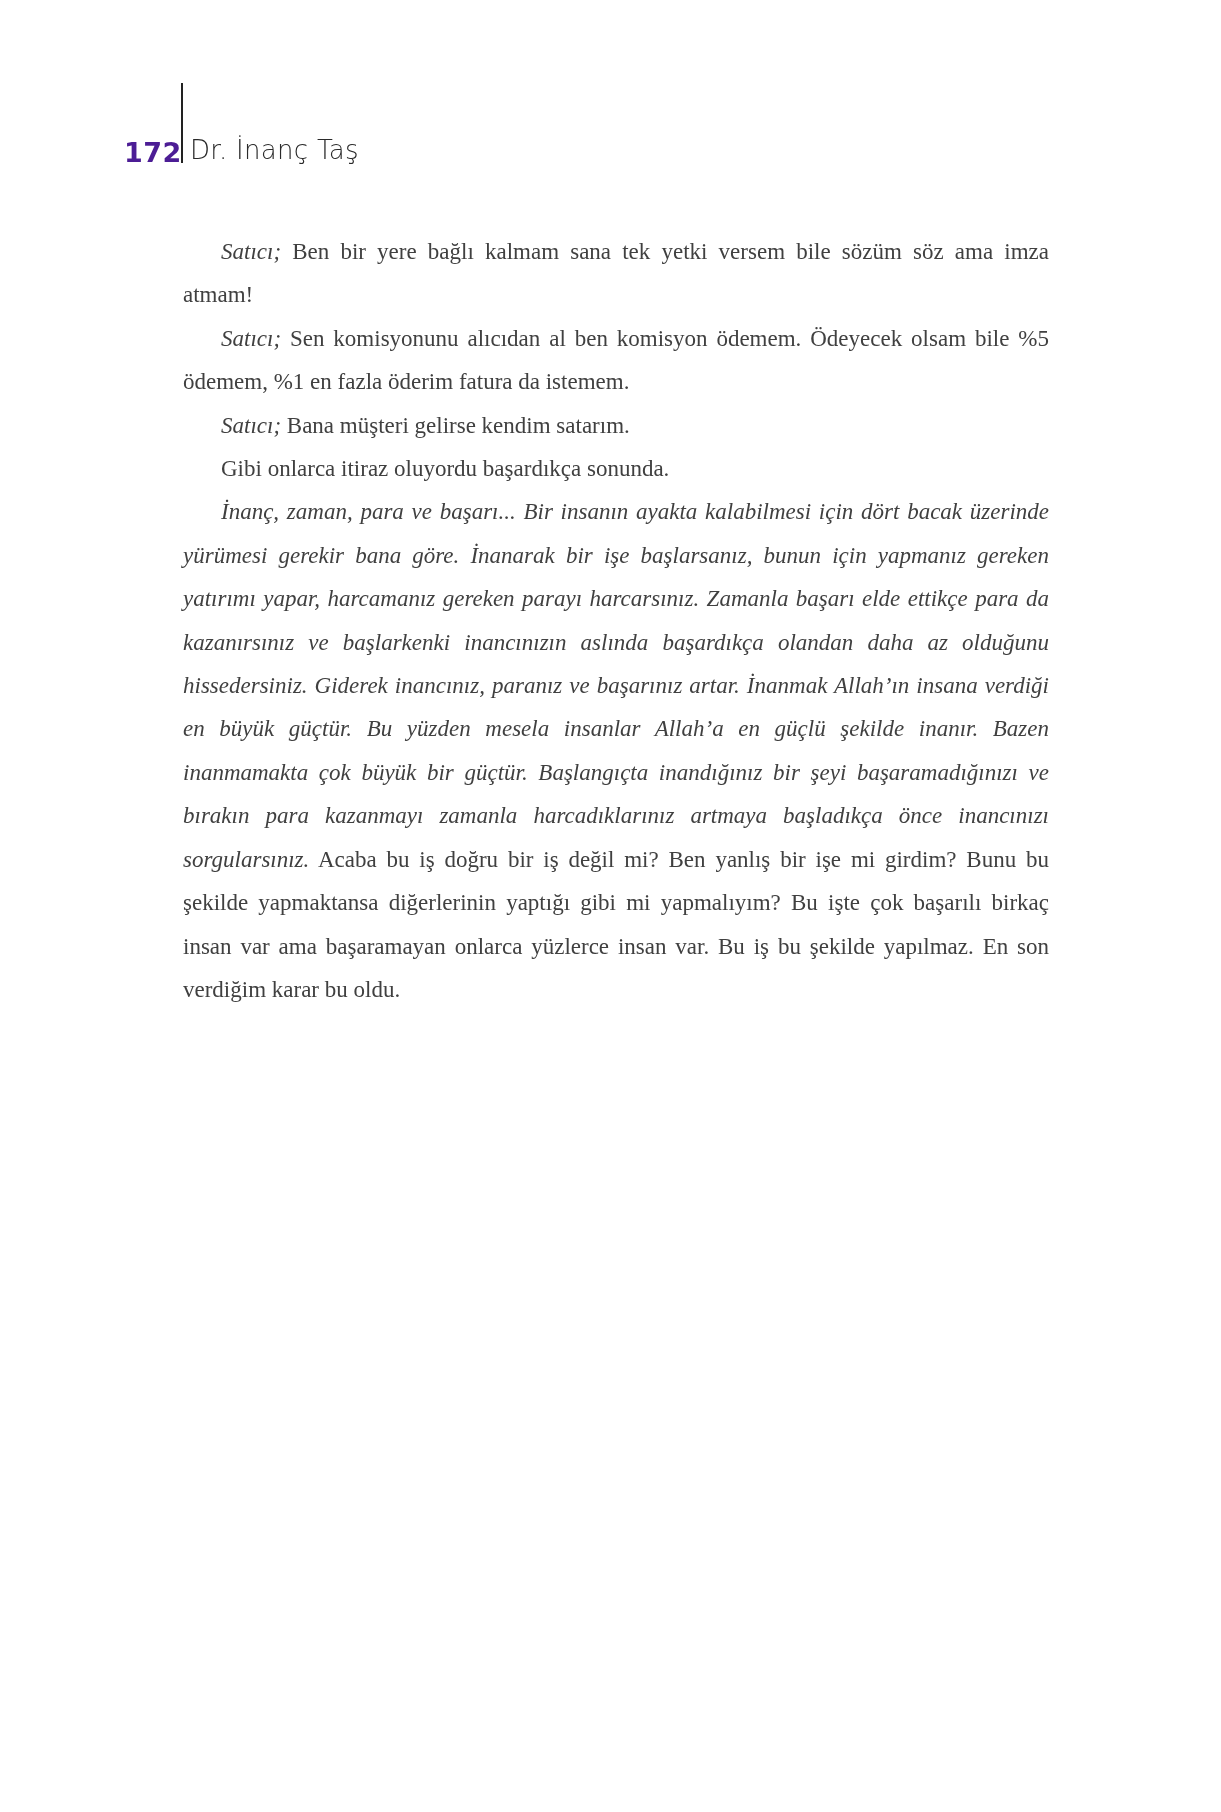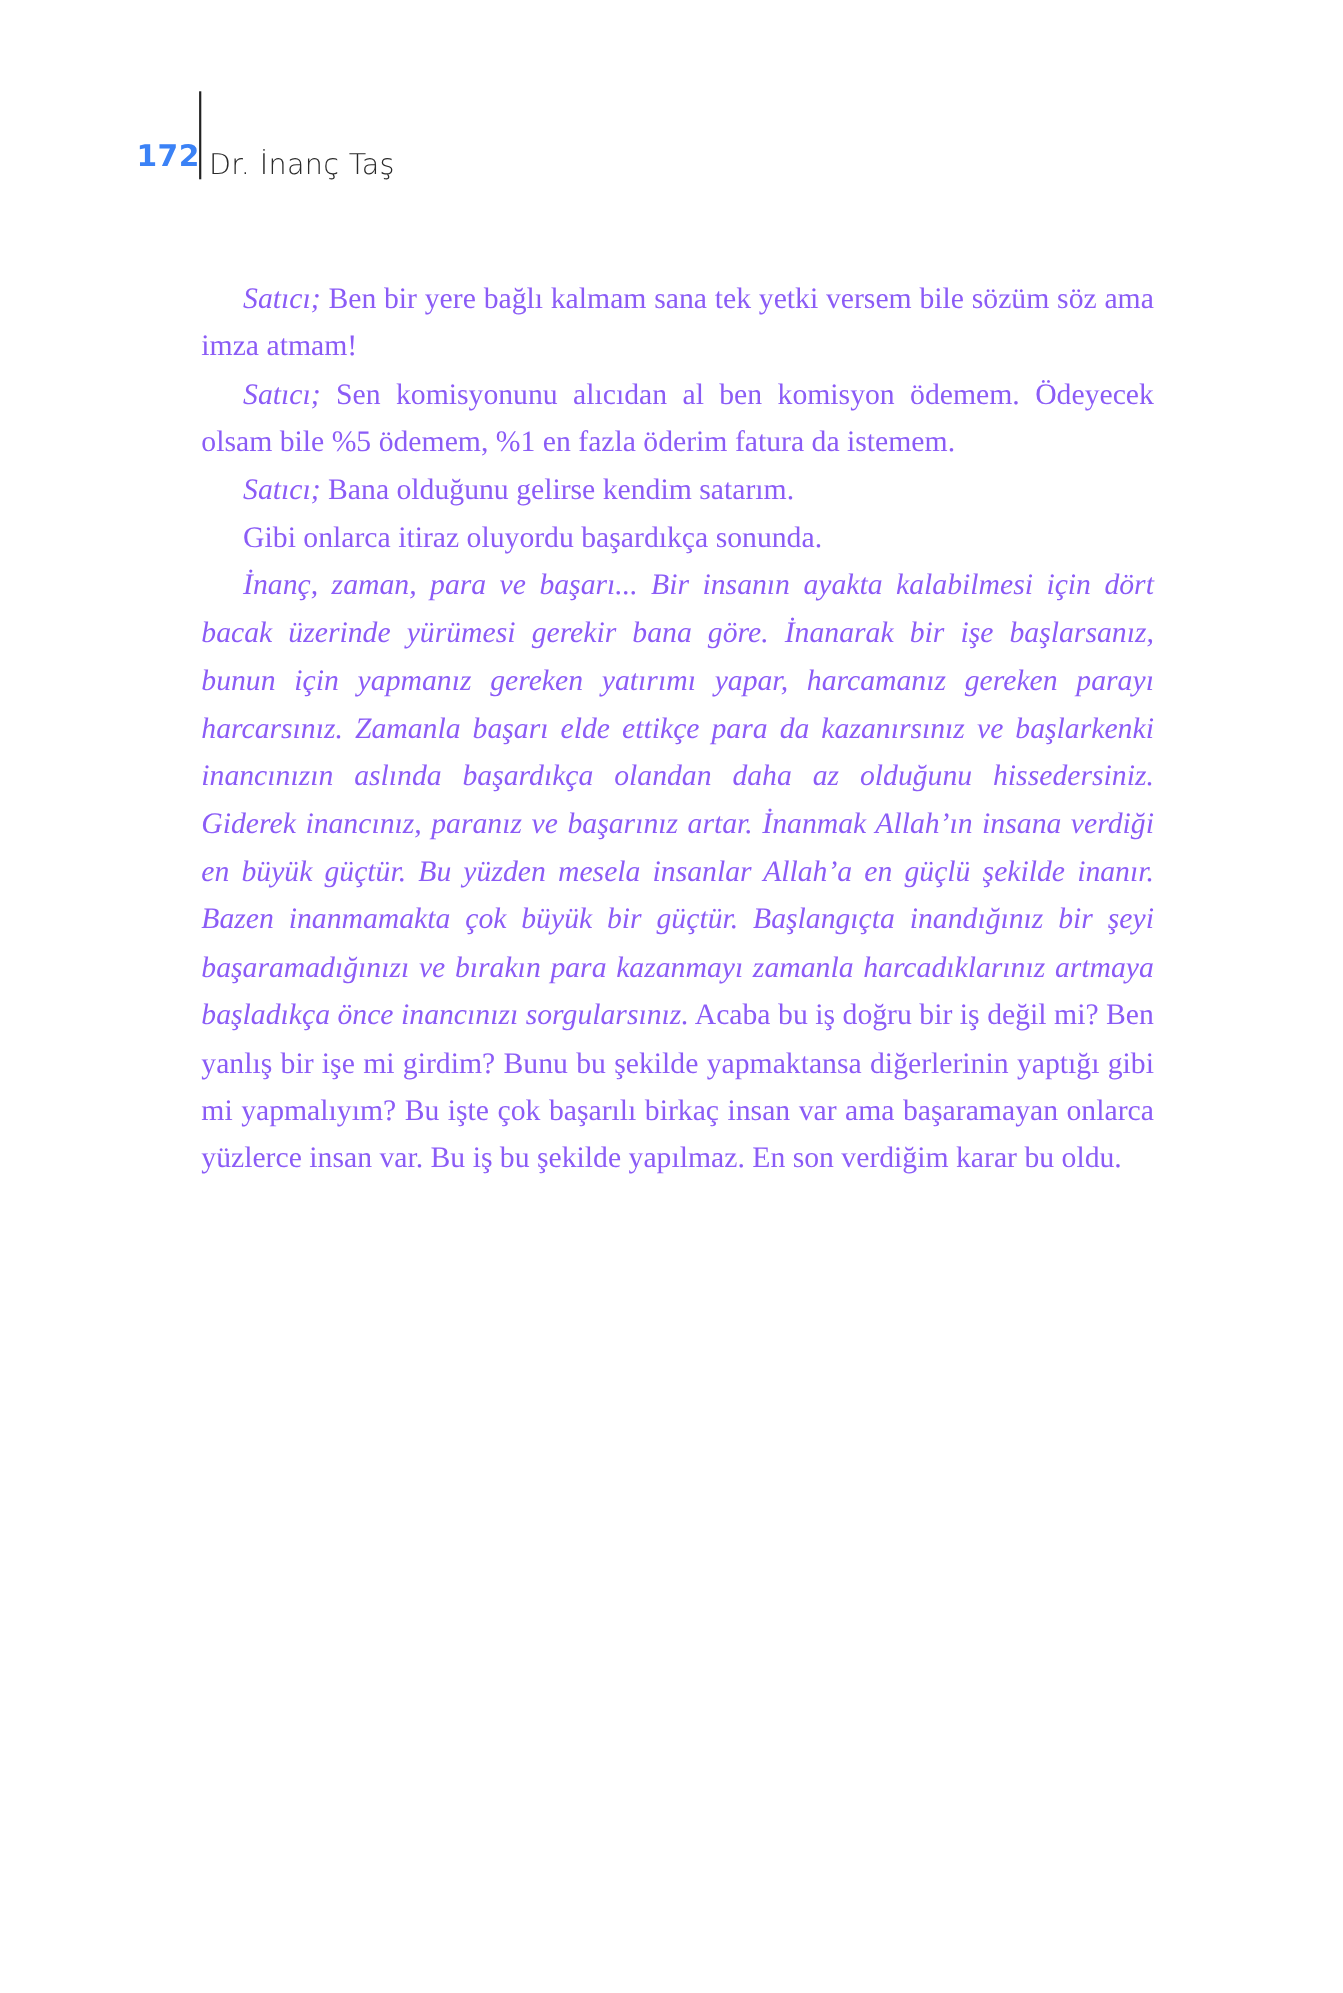--- a/index.html
+++ b/index.html
@@ -20,23 +20,23 @@
       width: 1221px;
       height: 1812px;
       background: #ffffff;
     }
     .running-head {
       position: absolute;
       left: 124px;
       top: 128px;
       height: 40px;
       display: flex;
-      align-items: flex-start;
+      align-items: flex-end;
       font-family: "DejaVu Sans", sans-serif;
-      color: #3b82f6;
+      color: #4c1d95;
     }
     .page-number {
       font-weight: bold;
       font-size: 27px;
       letter-spacing: 0.5px;
       line-height: 30px;
     }
     .head-rule {
       position: absolute;
       left: 181px;
@@ -56,25 +56,24 @@
       color: #2a2a2a;
       letter-spacing: 0.3px;
       white-space: nowrap;
     }
     .text-block {
       position: absolute;
       left: 183px;
       top: 230px;
       width: 866px;
       font-family: "Liberation Serif", serif;
-      font-size: 27px;
+      font-size: 23px;
       line-height: 43.4px;
-      color: #8b5cf6;
+      color: #404040;
       text-align: justify;
-      margin-top: 20px;
     }
     .para {
       margin: 0;
       text-indent: 38px;
       hyphens: manual;
     }
     .speaker {
       font-style: italic;
     }
     .italic-run {
@@ -96,21 +95,21 @@
 
     <p class="para">
       <span class="speaker">Satıcı;</span><span> Ben bir yere bağlı kalmam sana tek yetki versem bile sözüm söz ama imza atmam!</span>
     </p>
 
     <p class="para">
       <span class="speaker">Satıcı;</span><span> Sen komisyonunu alıcıdan al ben komisyon ödemem. Öde­yecek olsam bile %5 ödemem, %1 en fazla öderim fatura da istemem.</span>
     </p>
 
     <p class="para">
-      <span class="speaker">Satıcı;</span><span> Bana olduğunu gelirse kendim satarım.</span>
+      <span class="speaker">Satıcı;</span><span> Bana müşteri gelirse kendim satarım.</span>
     </p>
 
 
 
 
     <p class="para">
       <span>Gibi onlarca itiraz oluyordu başardıkça sonunda.</span>
     </p>
 
 

